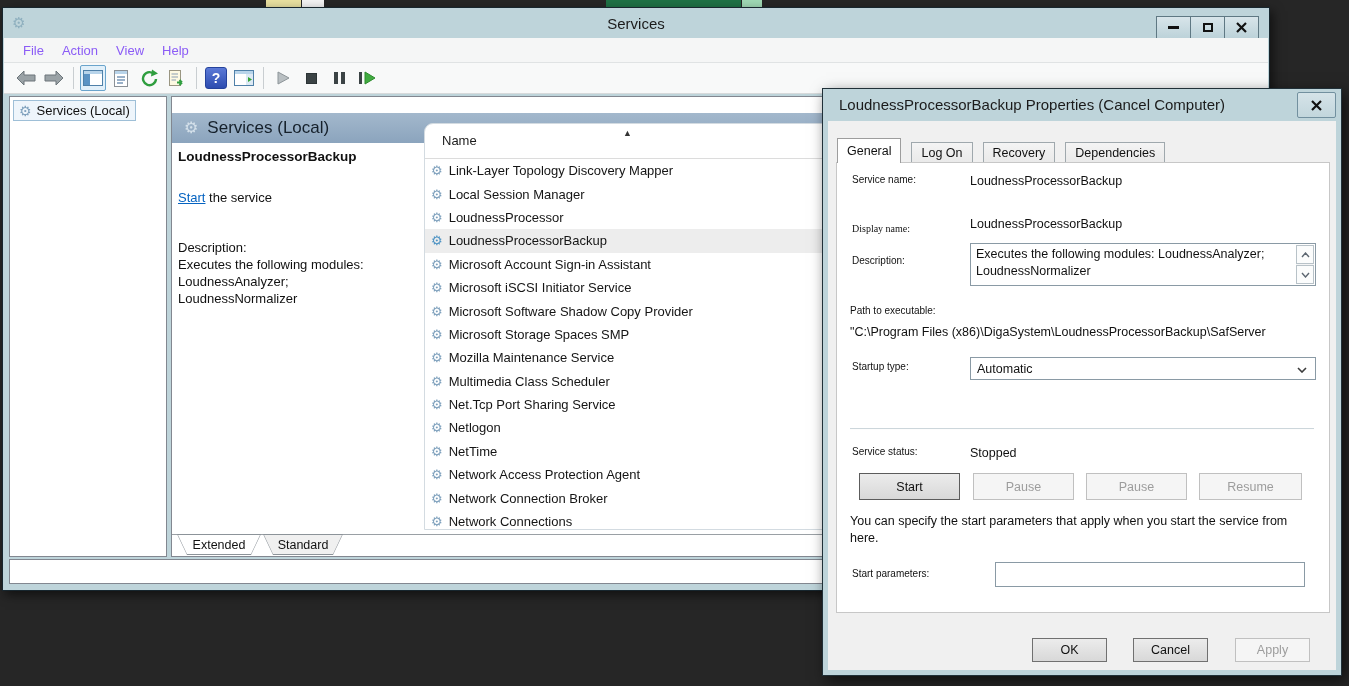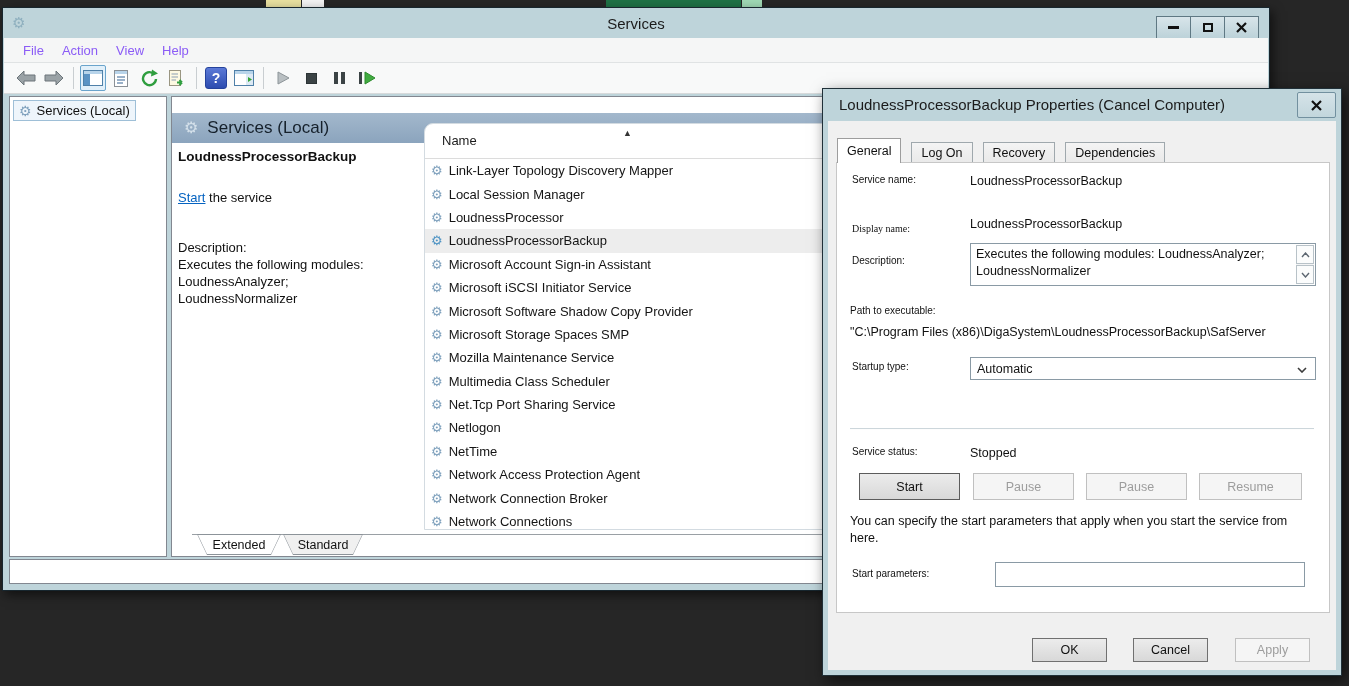--- a/index.html
+++ b/index.html
@@ -62,21 +62,21 @@
   #list-panel { position:absolute; left:252px; top:26px; width:840px; height:407px;
     background:#fff; border:1px solid #d3dbe1; border-top-left-radius:9px; overflow:hidden; }
   #list-header { height:35px; border-bottom:1px solid #dcdcdc; position:relative; }
   #list-header .col-label { position:absolute; left:17px; top:9px; font-size:13px; color:#1b1b1b; }
   #list-header .sort { position:absolute; left:198px; top:4px; font-size:9px; color:#333; }
   .svc-row { height:23.4px; display:flex; align-items:center; gap:6px; padding-left:6px; font-size:13px; color:#151515; }
   .svc-row .gear { font-size:13px; }
   .svc-row.selected { background:#ededed; }
   .svc-row.selected .gear { color:#4f94c4; }
 
-  #view-tabs { position:absolute; left:0; right:0; top:437px; height:24px; border-top:1px solid #9aa0a5;margin-left:20px; }
+  #view-tabs { position:absolute; left:0; right:0; top:437px; height:24px; border-top:1px solid #9aa0a5; }
   .vtab { position:absolute; top:-1px; height:21px; }
   .vtab .shape { position:absolute; inset:0; background:#8c9399;
     clip-path:polygon(0 0,100% 0,calc(100% - 10px) 100%,10px 100%); }
   .vtab .inner { position:absolute; inset:1px 1px 1px 1px; background:#fff;
     clip-path:polygon(0 0,100% 0,calc(100% - 9px) 100%,9px 100%);
     display:flex; align-items:center; justify-content:center; font-size:12.5px; color:#111; }
   .vtab.inactive .inner { background:#f0f0f0; }
 
   #status-strip { position:absolute; left:6px; top:551px; width:1256px; height:25px;
     background:#fff; border:1px solid #828790; }

